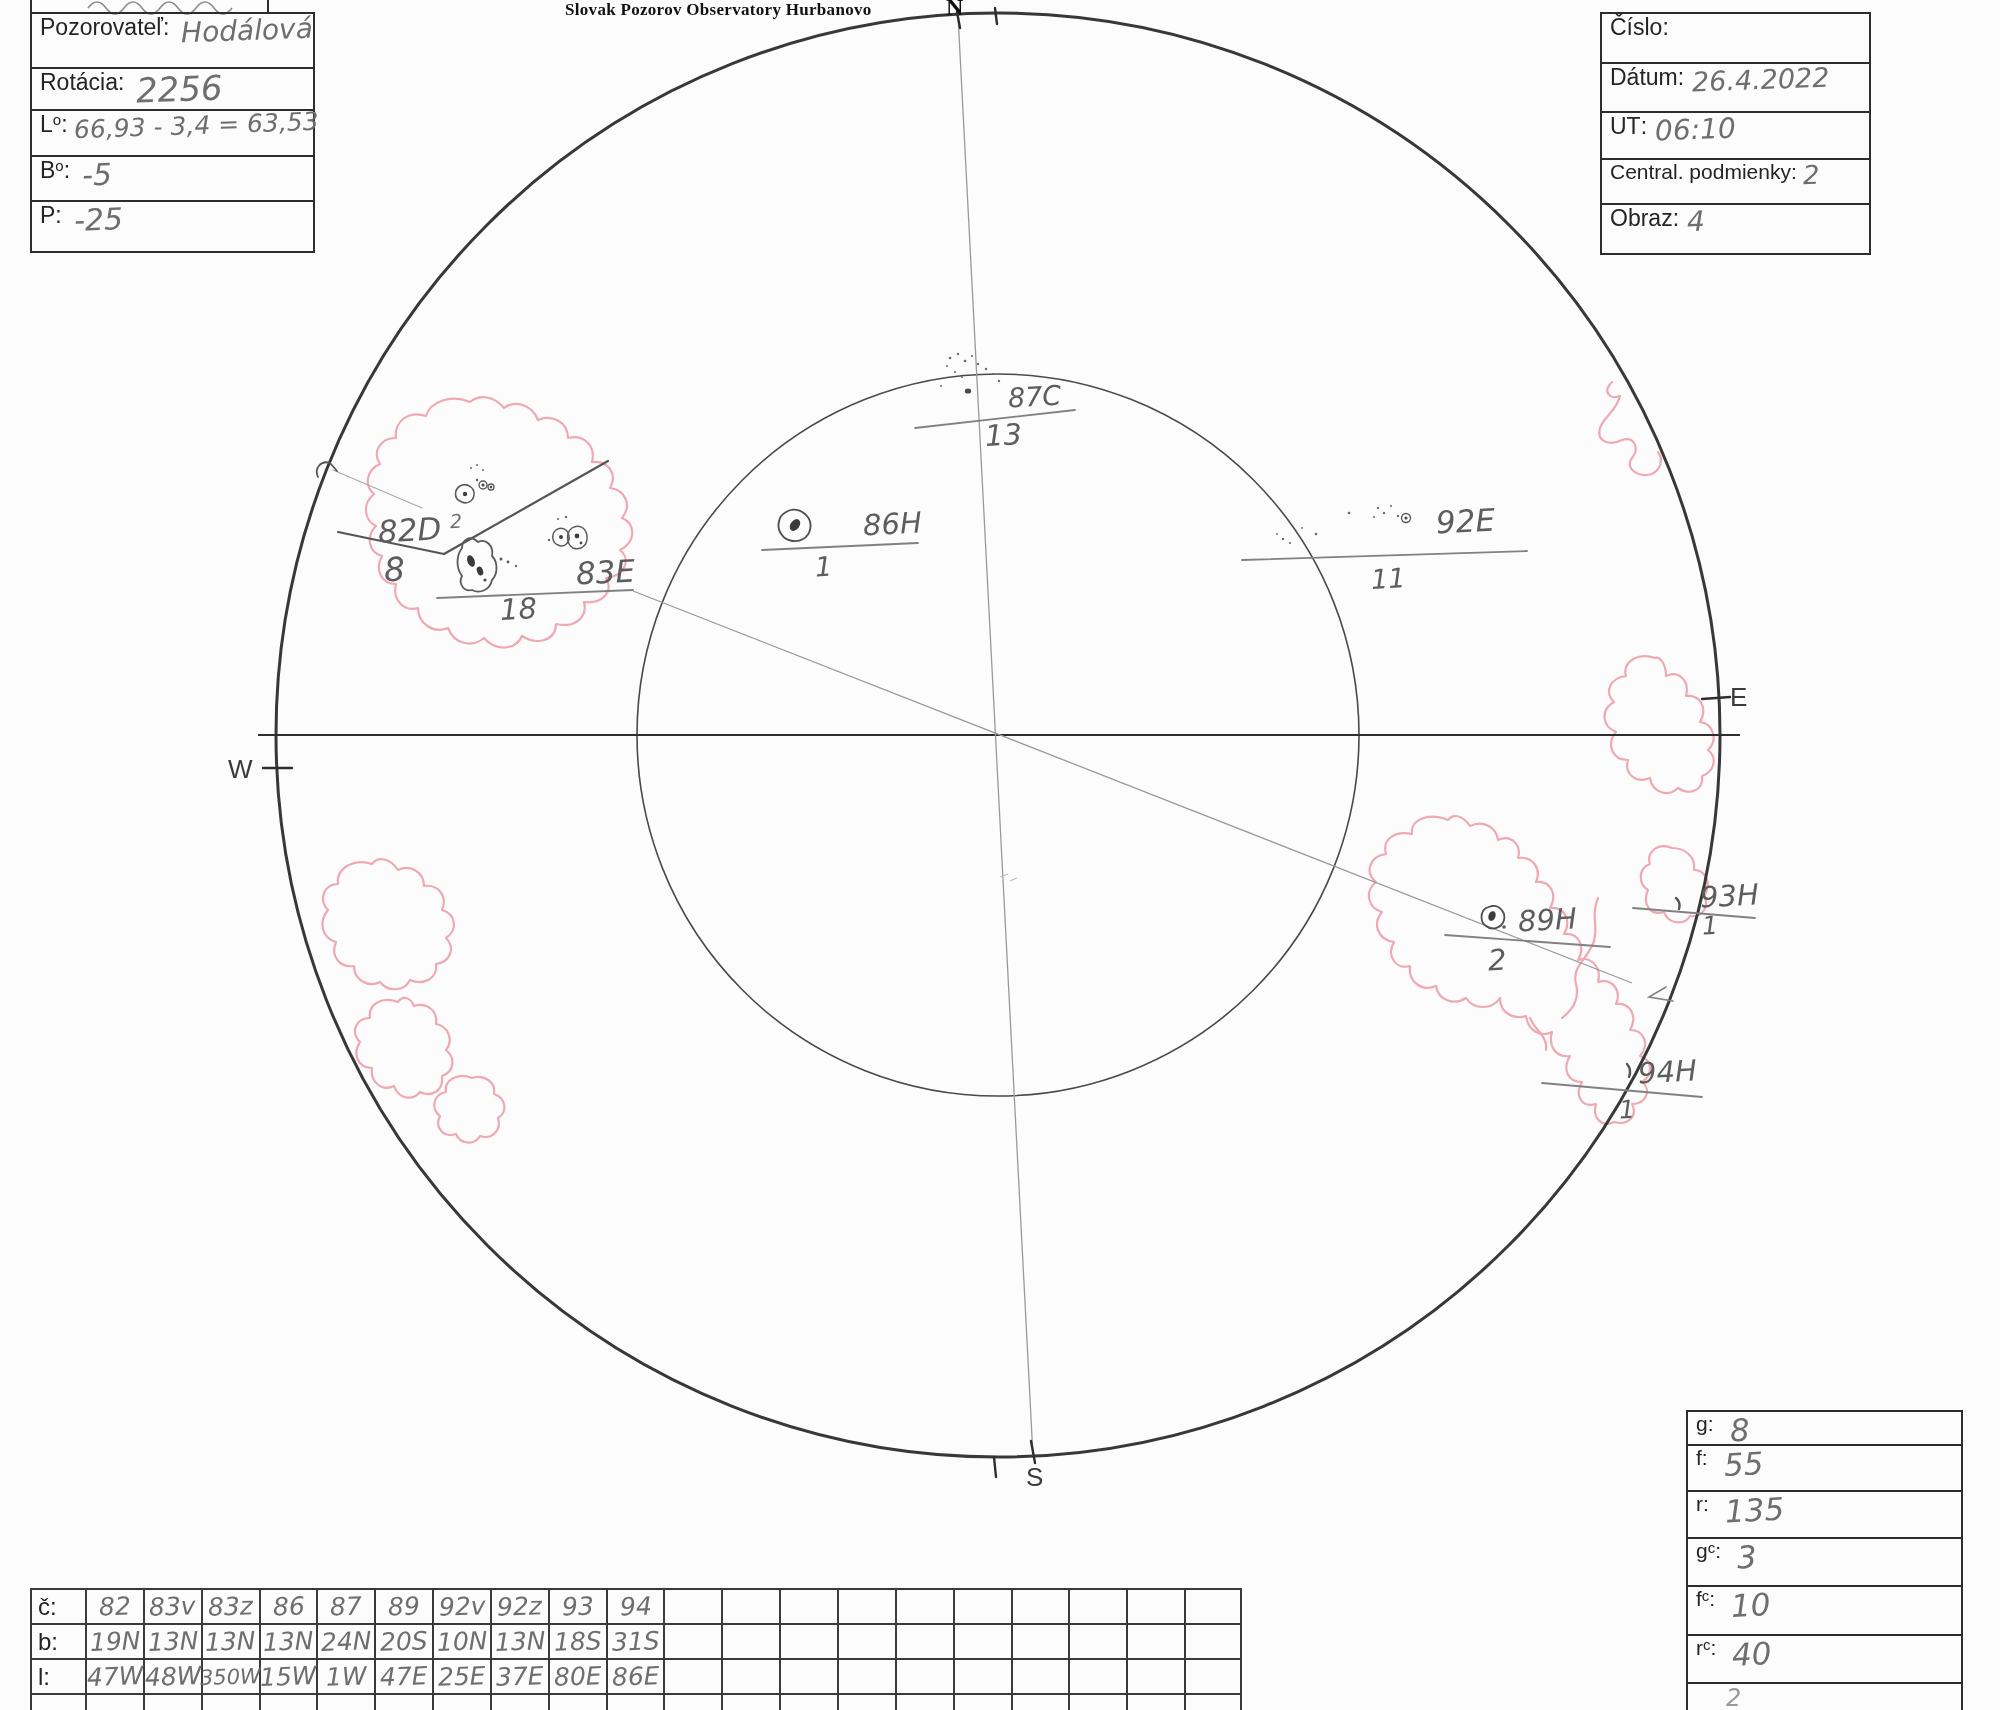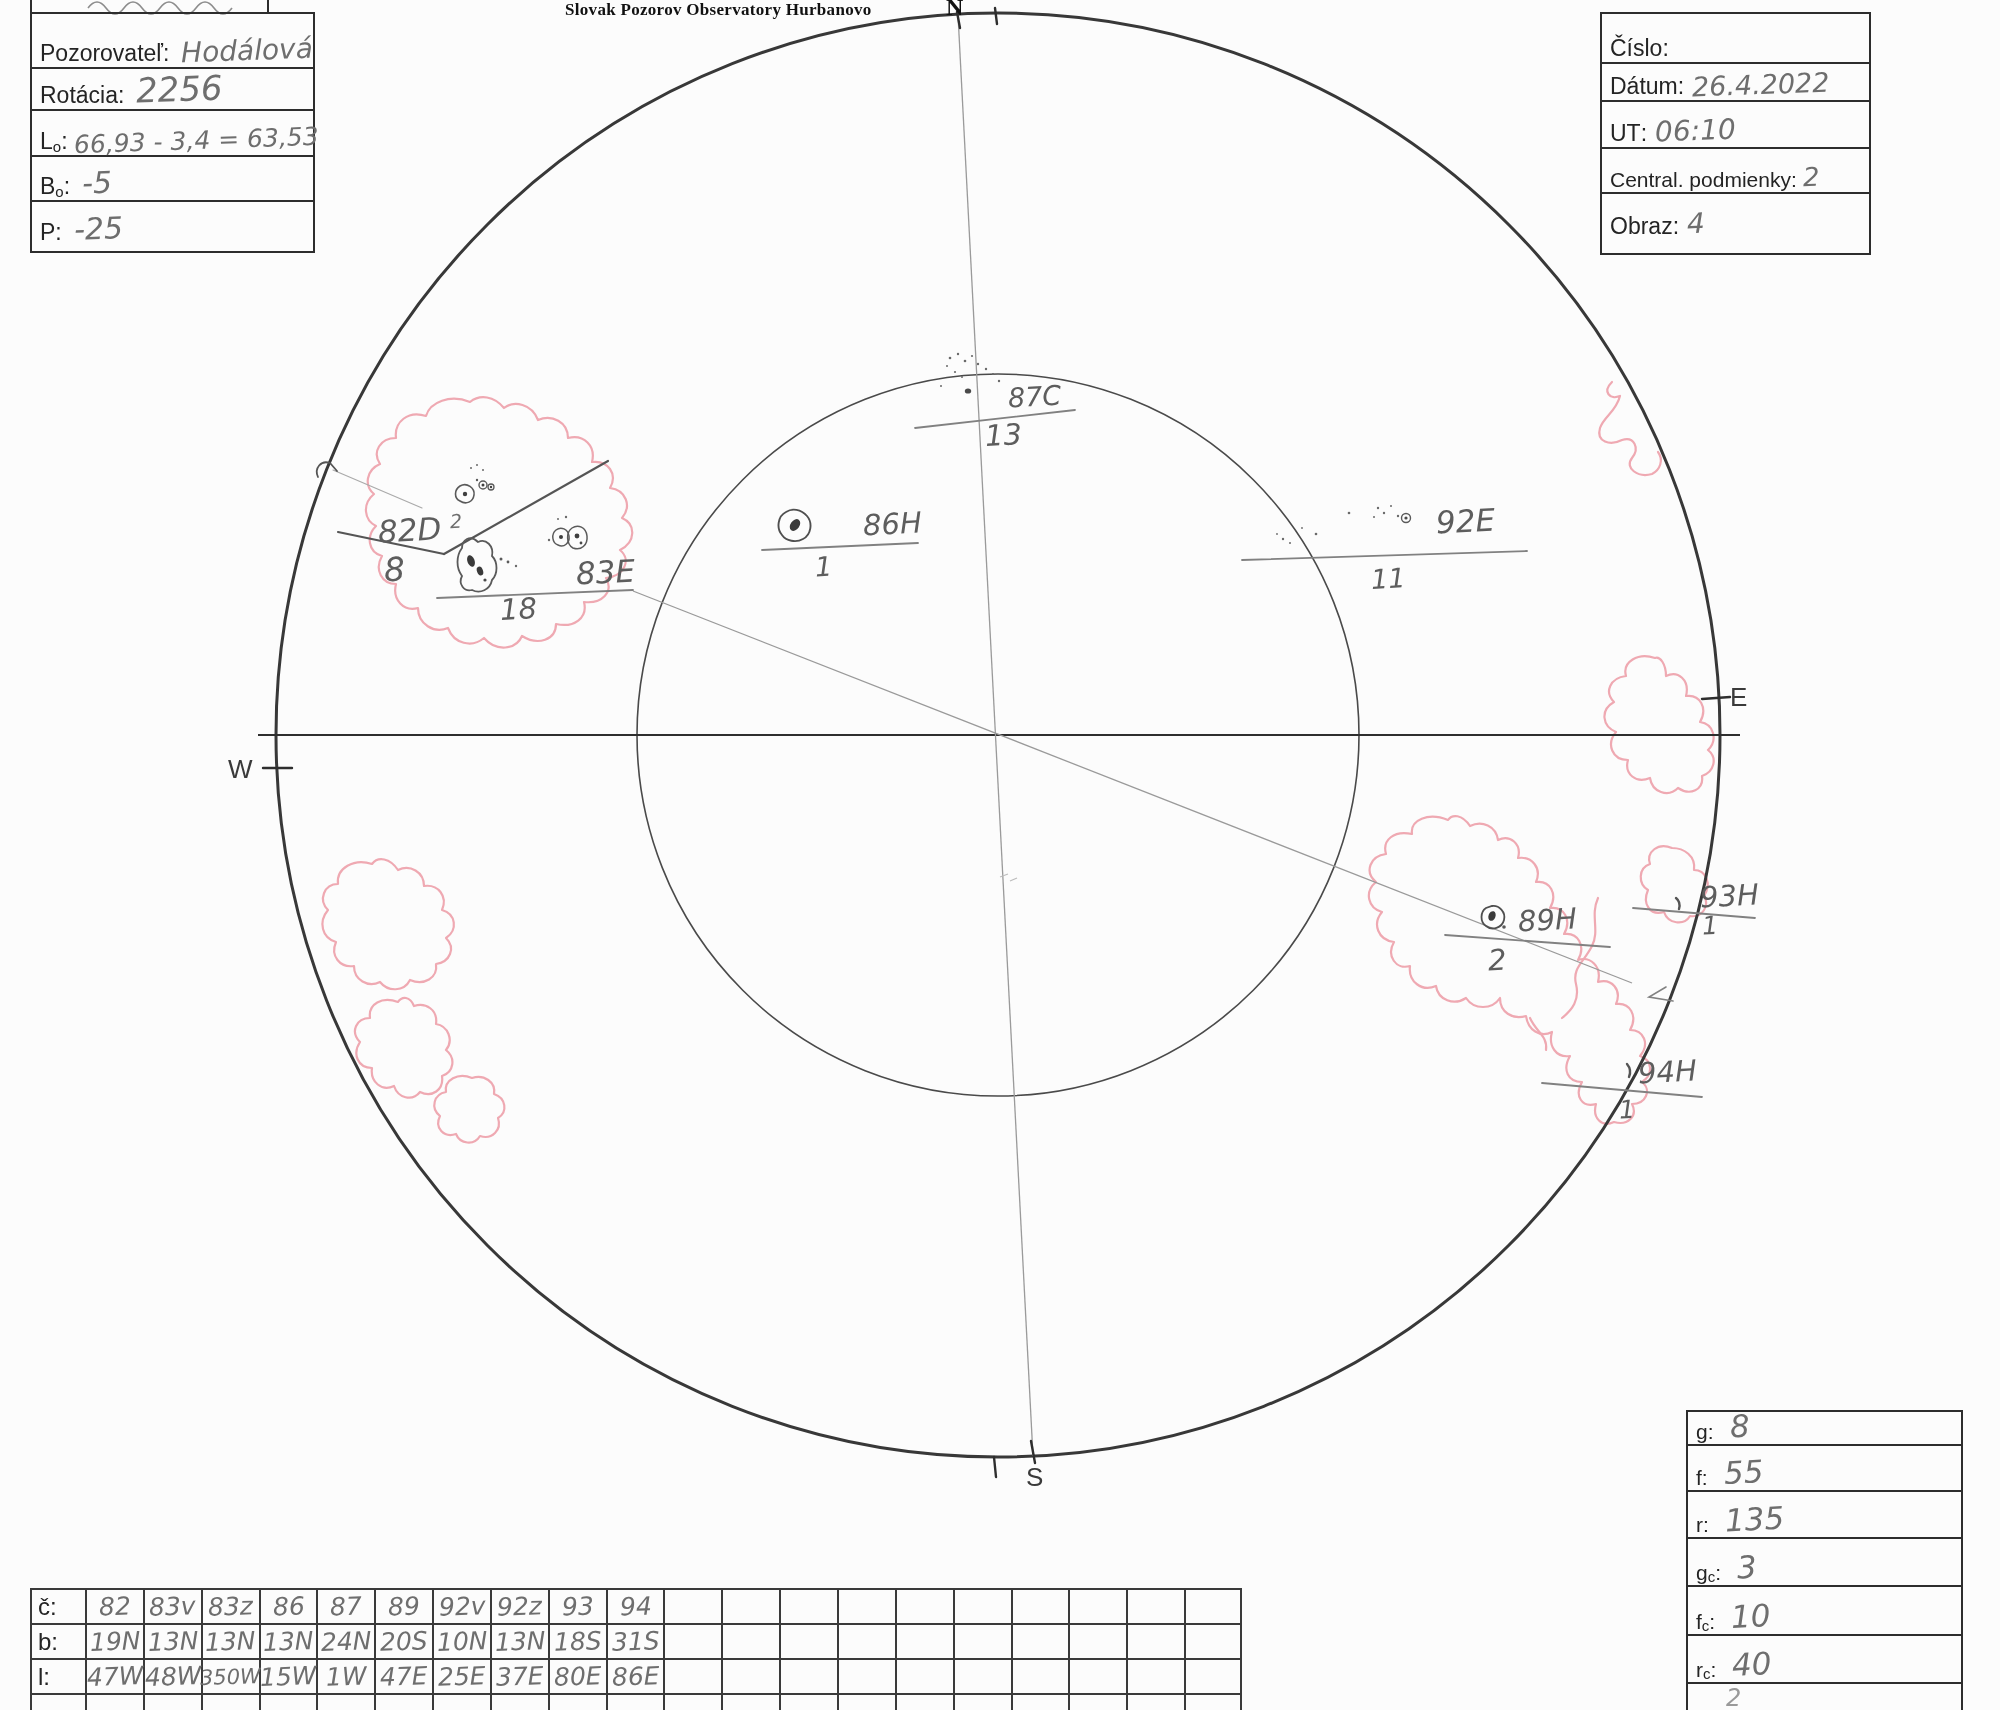--- a/index.html
+++ b/index.html
@@ -7,21 +7,21 @@
         font-family:"Liberation Sans",sans-serif;}
   .abs{position:absolute;}
   .lbl{font-family:"Liberation Sans",sans-serif;color:#242424;}
   .hw{font-family:"DejaVu Sans",sans-serif;font-style:italic;color:#6e6e6e;}
   .hw.dark{color:#5d5d5d;}
   .title{font-family:"Liberation Serif",serif;font-weight:bold;font-size:17px;color:#111;letter-spacing:.3px;}
   .compass{font-size:26px;color:#3a3a3a;}
   .compass.north{font-family:"Liberation Serif",serif;font-weight:bold;font-size:24px;color:#111;}
   
   .formbox{position:absolute;border:2px solid #2d2d2d;background:transparent;box-sizing:border-box;}
-  .form-row{box-sizing:border-box;border-bottom:2px solid #2d2d2d;display:flex;align-items:flex-end;
+  .form-row{box-sizing:border-box;border-bottom:2px solid #2d2d2d;display:flex;align-items:flex-start;
             padding:0 8px;white-space:nowrap;overflow:visible;}
   .form-row:last-child{border-bottom:none;}
   .form-row .lbl{font-size:23px;}
   .form-row sub{font-size:15px;color:#242424;}
   .form-row .val{margin-left:12px;font-size:32px;transform:rotate(-2deg);}
   
   .stats-row .lbl{font-size:21px;}
   .stats-row .val{font-size:31px;margin-left:16px;transform:rotate(-3deg);}
   
   .obs-table{position:absolute;left:30px;top:1588px;width:1212px;height:122px;overflow:hidden;}
@@ -218,21 +218,21 @@
     </div>
   </div>
 
   <div class="formbox" style="left:1600px;top:12px;width:271px;height:243px">
     <div class="form-row" style="height:50px">
       <span class="lbl">Číslo</span>
         <sub></sub>
         <span class="lbl">:</span>
       <span class="hw val" style="font-size:28px"></span>
     </div>
-    <div class="form-row" style="height:38px">
+    <div class="form-row" style="height:49px">
       <span class="lbl">Dátum</span>
         <sub></sub>
         <span class="lbl">:</span>
       <span class="hw val" style="font-size:27px;margin-left:8px">26.4.2022</span>
     </div>
     <div class="form-row" style="height:47px">
       <span class="lbl">UT</span>
         <sub></sub>
         <span class="lbl">:</span>
       <span class="hw val" style="font-size:28px;margin-left:8px">06:10</span>

